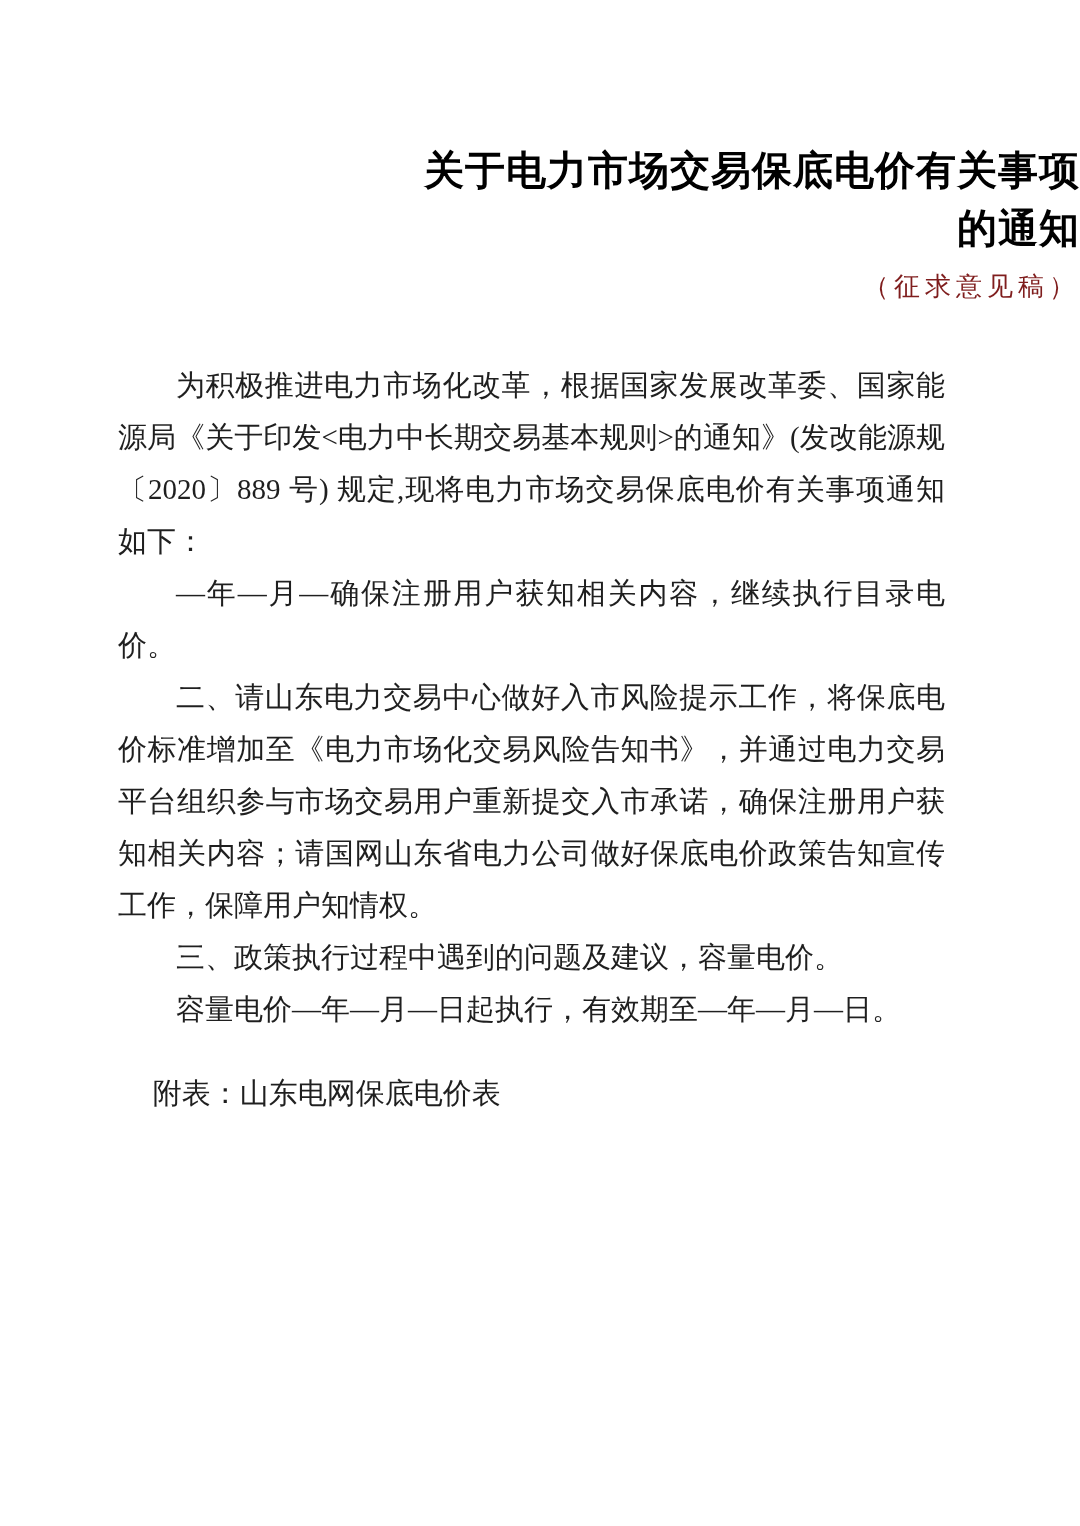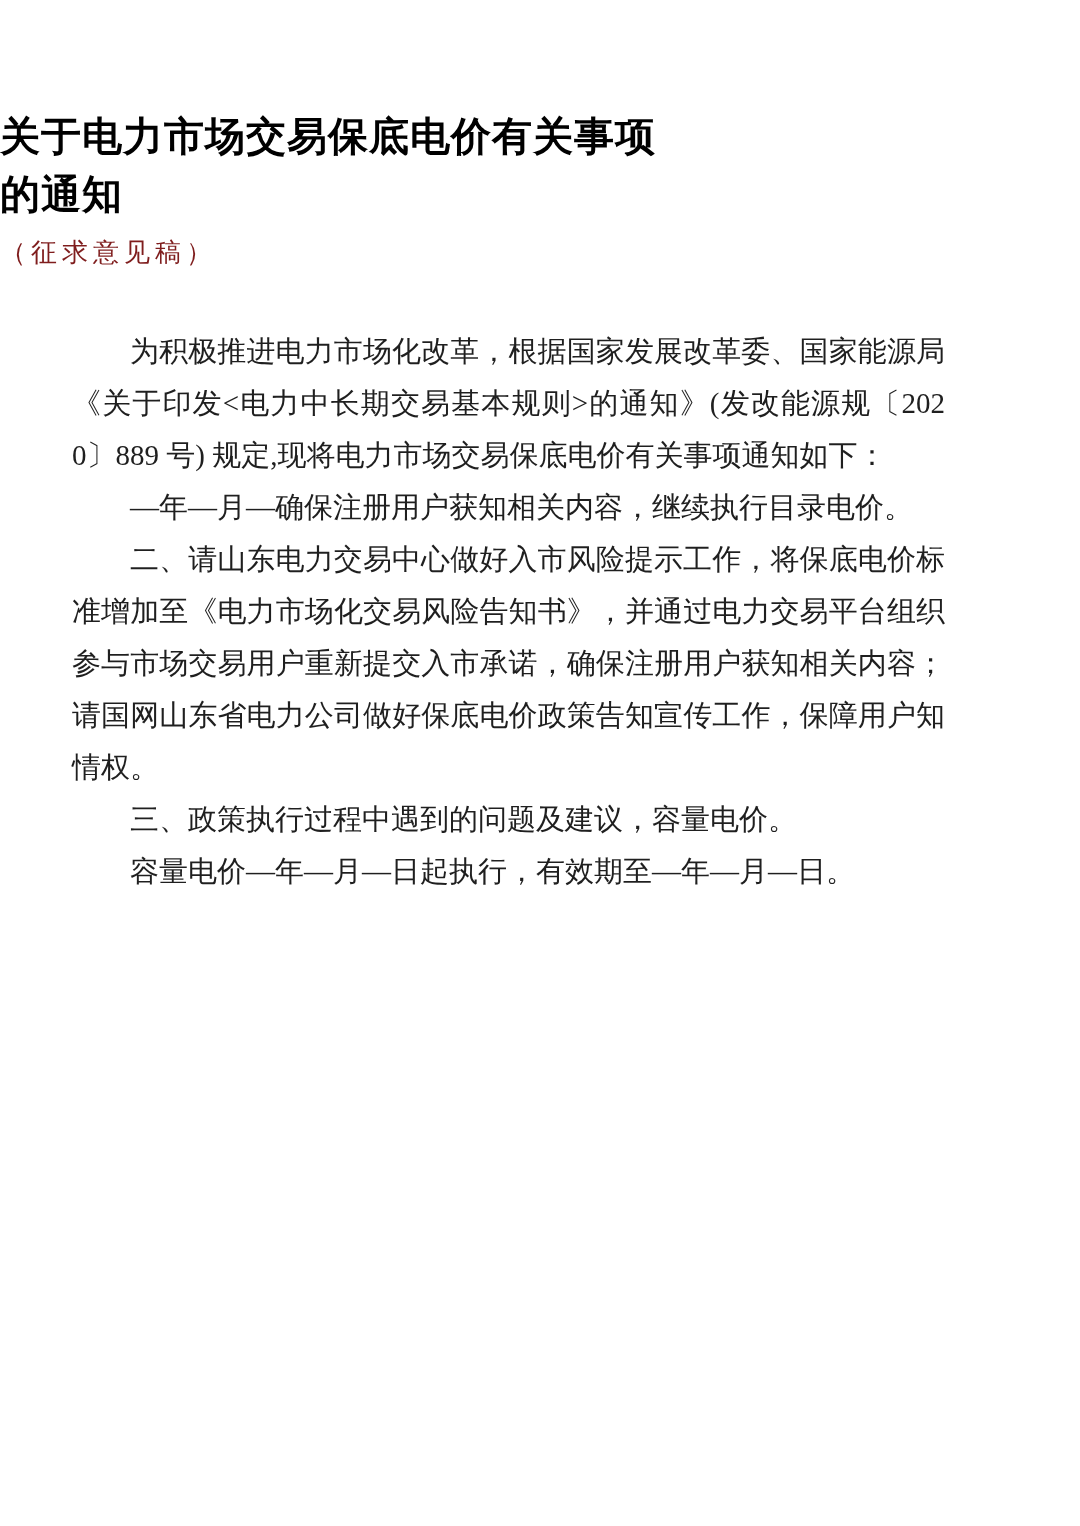--- a/index.html
+++ b/index.html
@@ -12,21 +12,22 @@
     width: 1080px;
     height: 1526px;
     margin: 0 auto;
     background: #ffffff;
     color: #1f1f1f;
     overflow: hidden;
     font-family: "Liberation Serif", "DejaVu Serif", serif;
   }
   .doc-header {
     padding-top: 107px;
-    text-align: left;
+    text-align: right;
+    margin-top: 34px;
   }
   .doc-title {
     margin: 0;
     font-family: "Liberation Sans", "DejaVu Sans", sans-serif;
     font-weight: 700;
     font-size: 40px;
     line-height: 58px;
     color: #000000;
     letter-spacing: 1px;
   }
@@ -35,21 +36,21 @@
   }
   .doc-subtitle {
     margin-top: 14px;
     font-size: 26px;
     line-height: 32px;
     color: #7f1d1d;
     letter-spacing: 5px;
   }
   .doc-body {
     margin-top: 56px;
-    padding-left: 72px;
+    padding-left: 118px;
     padding-right: 135px; 
   }
   .para {
     margin: 0;
     font-size: 29px;
     line-height: 52px;
     text-align: justify;
     text-justify: inter-ideograph;
     text-indent: 2em;
     color: #1f1f1f;
@@ -77,15 +78,16 @@
     <div class="doc-subtitle">（征求意见稿）</div>
   </header>
 
   <main class="doc-body">
     <p class="para">为积极推进电力市场化改革，根据国家发展改革委、国家能源局《关于印发&lt;电力中长期交易基本规则&gt;的通知》(发改能源规〔2020〕889 号) 规定,现将电力市场交易保底电价有关事项通知如下：</p>
     <p class="para">—年—月—确保注册用户获知相关内容，继续执行目录电价。</p>
     <p class="para">二、请山东电力交易中心做好入市风险提示工作，将保底电价标准增加至《电力市场化交易风险告知书》，并通过电力交易平台组织参与市场交易用户重新提交入市承诺，确保注册用户获知相关内容；请国网山东省电力公司做好保底电价政策告知宣传工作，保障用户知情权。</p>
     <p class="para">三、政策执行过程中遇到的问题及建议，容量电价。</p>
     <p class="para">容量电价—年—月—日起执行，有效期至—年—月—日。</p>
 
+    <p class="attachment-line">附表：山东电网保底电价表</p>
   </main>
 
 </div>
 
 </body></html>

